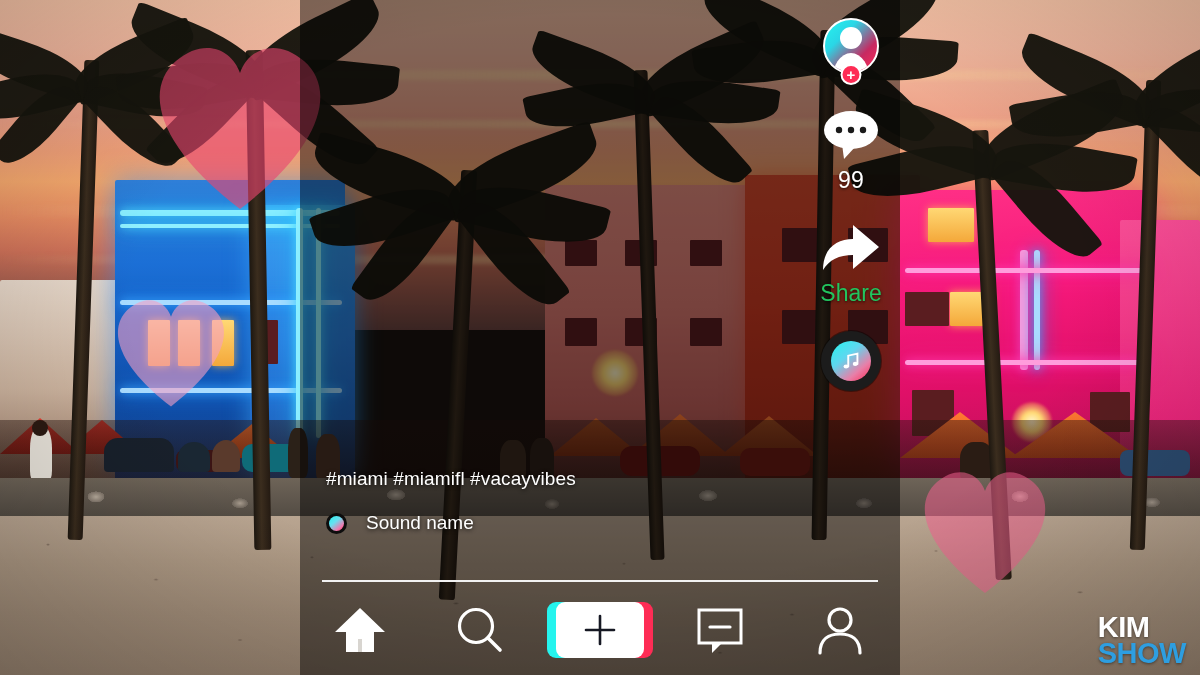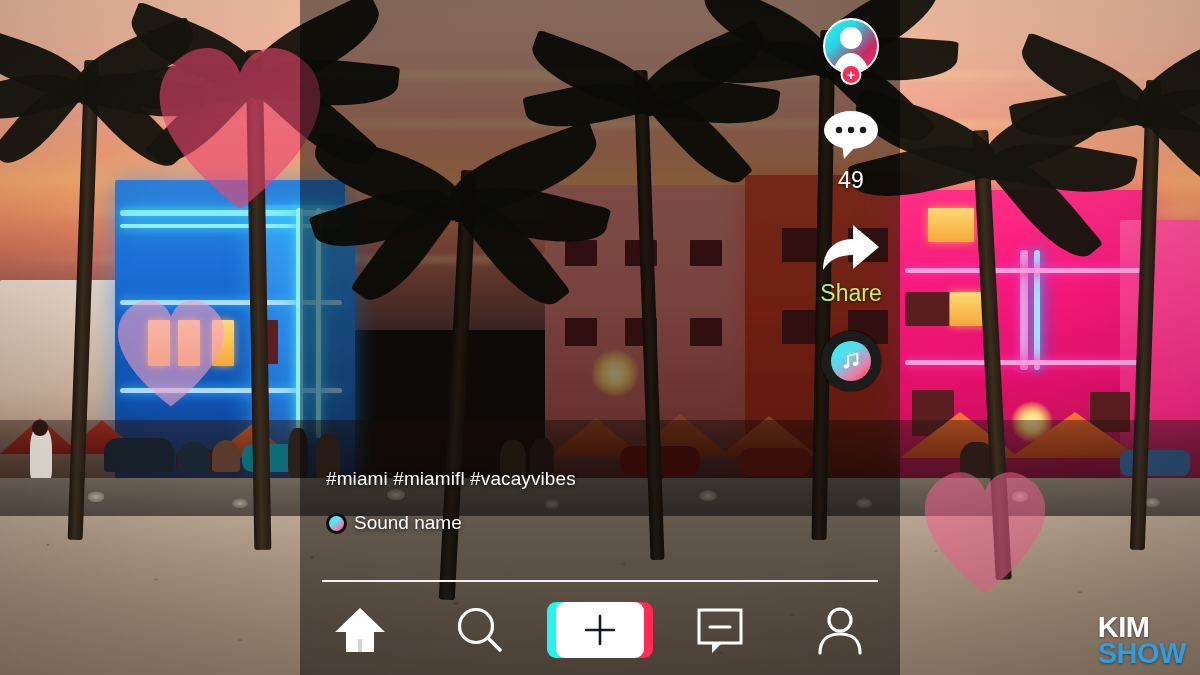--- a/index.html
+++ b/index.html
@@ -208,21 +208,21 @@
   .heart-btn { margin-top: 30px; width: 58px; height: 54px; position: relative; }
   .count {
     color: #fff; font-size: 23px; font-weight: 400;
     text-shadow: 0 1px 3px rgba(0,0,0,.7);
     margin-top: 7px; letter-spacing: .2px;
   }
 
   .bubble-btn { margin-top: 26px; width: 58px; height: 50px; position: relative; }
   .share-btn { margin-top: 28px; width: 64px; height: 52px; position: relative; }
   .share-label {
-    color: #bef264; font-size: 23px; font-weight: 400;
+    color: #22c55e; font-size: 23px; font-weight: 400;
     text-shadow: 0 1px 3px rgba(0,0,0,.7); margin-top: 6px;
   }
 
   .disc {
     margin-top: 24px; width: 60px; height: 60px; border-radius: 50%;
     background: #1c1c1c;
     display: flex; align-items: center; justify-content: center;
     box-shadow: 0 0 0 1px rgba(0,0,0,.4);
   }
   .disc-inner {
@@ -234,21 +234,21 @@
   
   .caption {
     position: absolute; left: 326px; bottom: 141px; width: 470px; z-index: 20;
   }
   .hashtags {
     color: #ffffff; font-size: 19px; font-weight: 400;
     text-shadow: 0 1px 4px rgba(0,0,0,.85);
     letter-spacing: .1px;
   }
   .sound-row {
-    display: flex; align-items: center; gap: 7px; margin-top: 22px;
+    display: flex; align-items: center; gap: 19px; margin-top: 22px;
   }
   .sound-disc {
     width: 21px; height: 21px; border-radius: 50%;
     background: #0d0d0d;
     display: flex; align-items: center; justify-content: center;
     flex: 0 0 auto;
   }
   .sound-disc-in {
     width: 15px; height: 15px; border-radius: 50%;
     background: linear-gradient(140deg, #25f4ee 0%, #69dff0 40%, #ef7ab0 75%, #fe2c55 100%);
@@ -491,21 +491,21 @@
     <div class="rail-item">
       <div class="bubble-btn">
         <svg width="58" height="50" viewBox="0 0 58 50">
           <ellipse cx="29" cy="20" rx="27" ry="19" fill="#ffffff"></ellipse>
           <path d="M20 34 L22 49 L34 36 Z" fill="#ffffff"></path>
           <circle cx="17" cy="20" r="3.2" fill="#1a1a1a"></circle>
           <circle cx="29" cy="20" r="3.2" fill="#1a1a1a"></circle>
           <circle cx="41" cy="20" r="3.2" fill="#1a1a1a"></circle>
         </svg>
       </div>
-      <div class="count">49</div>
+      <div class="count">99</div>
     </div>
 
     <div class="rail-item">
       <div class="share-btn">
         <svg width="64" height="52" viewBox="0 0 64 52">
           <path d="M4 48 C 4 26, 18 17, 34 17 L34 3 L60 25 L34 47 L34 33 C 20 33, 10 38, 4 48 Z" fill="#ffffff"></path>
         </svg>
       </div>
       <div class="share-label">Share</div>
     </div>

